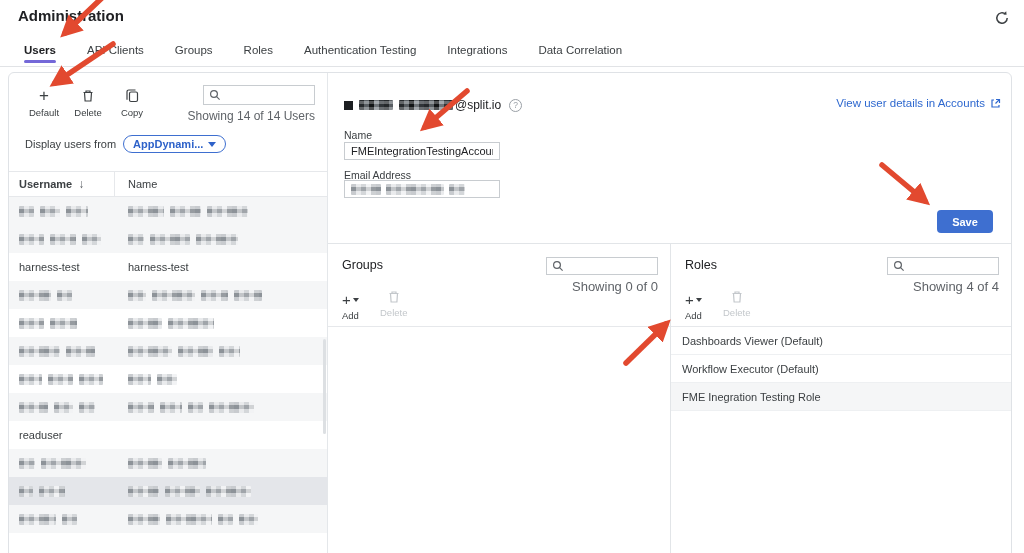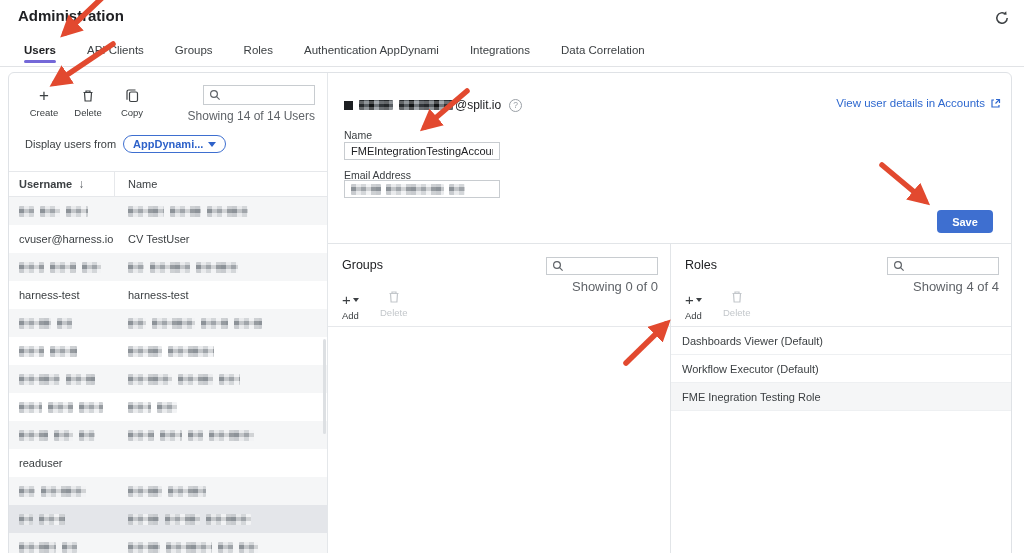--- a/index.html
+++ b/index.html
@@ -122,32 +122,32 @@
       <path d="M15.2 10a5.2 5.2 0 1 1-1.7-3.85" fill="none" stroke="#3c4043" stroke-width="1.5"></path>
       <path d="M14.2 3.3 L14.6 6.8 L11.2 6.3 Z" fill="#3c4043"></path>
     </svg>
   </div>
 
   <div class="tabs" id="tabs">
       <div class="tab active">Users</div>
       <div class="tab">API Clients</div>
       <div class="tab">Groups</div>
       <div class="tab">Roles</div>
-      <div class="tab">Authentication AppDynami</div>
+      <div class="tab">Authentication Testing</div>
       <div class="tab">Integrations</div>
       <div class="tab">Data Correlation</div>
     </div>
 
   <div class="card">
 
     <div class="left-panel">
       <div class="lp-toolbar">
         <div class="tool-btn">
           <div class="t-icon" style="font-size:17px;">+</div>
-          <div class="t-label">Create</div>
+          <div class="t-label">Default</div>
         </div>
         <div class="tool-btn">
           <div class="t-icon">
             <svg class="icon" width="14" height="15" viewBox="0 0 14 15">
               <path d="M2.5 4.5h9M5 4.5V3h4v1.5M3.5 4.5l.6 8.5h5.8l.6-8.5" fill="none" stroke="#3c4043" stroke-width="1.2"></path>
             </svg>
           </div>
           <div class="t-label">Delete</div>
         </div>
         <div class="tool-btn">
@@ -192,24 +192,20 @@
               <div class="ut-c1 rcell">
                 <span class="rseg" style="width: 15px;"></span>
                 <span class="rseg" style="width: 20px;"></span>
                 <span class="rseg" style="width: 22px;"></span>
               </div>
               <div class="ut-c2 rcell">
                 <span class="rseg" style="width: 36px;"></span>
                 <span class="rseg" style="width: 31px;"></span>
                 <span class="rseg" style="width: 41px;"></span>
               </div>
-            </div>
-            <div class="ut-row">
-              <div class="ut-c1 rcell">cvuser@harness.io</div>
-              <div class="ut-c2 rcell">CV TestUser</div>
             </div>
             <div class="ut-row alt">
               <div class="ut-c1 rcell">
                 <span class="rseg" style="width: 25px;"></span>
                 <span class="rseg" style="width: 26px;"></span>
                 <span class="rseg" style="width: 19px;"></span>
               </div>
               <div class="ut-c2 rcell">
                 <span class="rseg" style="width: 16px;"></span>
                 <span class="rseg" style="width: 40px;"></span>

